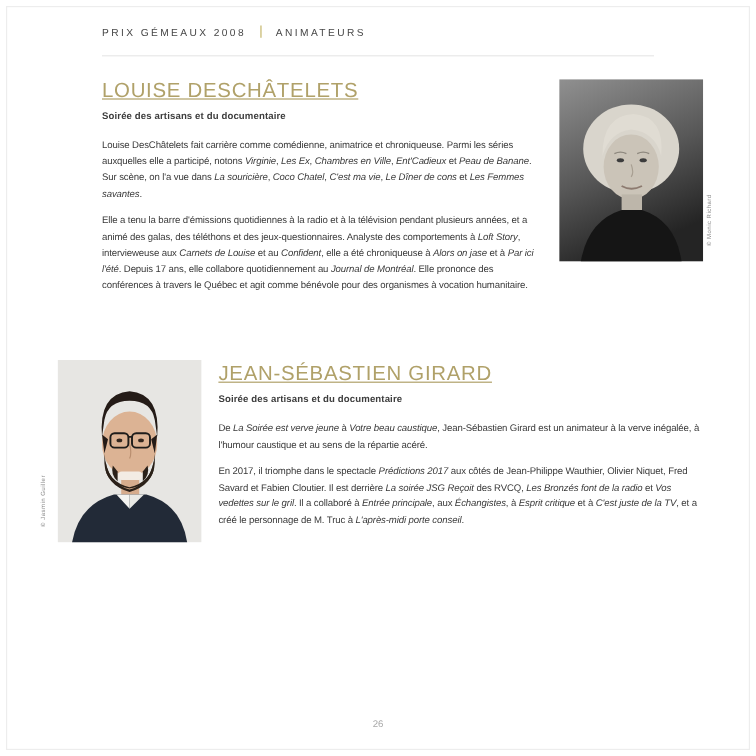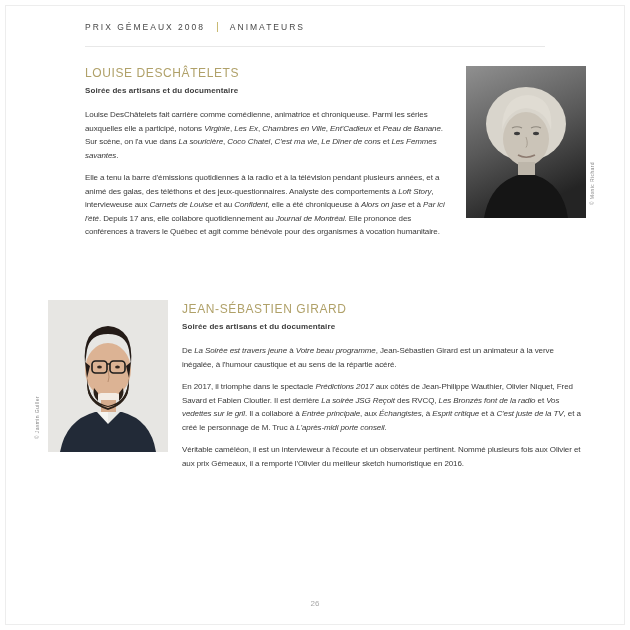--- a/index.html
+++ b/index.html
@@ -14,22 +14,23 @@
   }
   
   .topbar {
     position:absolute; left:85px; top:21px; display:flex; align-items:center;
     gap:11px; font-size:8.5px; letter-spacing:2px; color:#474747;
   }
   .topbar .sep { color:#c2b262; font-size:11px; letter-spacing:0; transform:translateY(-1px); }
   .header-rule { position:absolute; left:85px; top:46px; width:460px; height:1px; background:#e8e8e8; }
 
   h2.sec-title {
-    font-size:12px; letter-spacing:0.6px; color:#b0a169; font-weight:400;
+    font-size:17px; letter-spacing:0.6px; color:#b0a169; font-weight:400;
     margin:0 0 6px 0;
+    text-decoration:underline;
   }
   .subtitle { font-size:8px; color:#3d3d3d; margin:0 0 13px 0; letter-spacing:0.1px;font-weight:bold; }
   p.body-par {
     font-size:8px; line-height:13.5px; letter-spacing:-0.1px;
     margin:0 0 9px 0; color:#3a3a3a;
   }
   p.body-par i { font-style:italic; }
 
   
   .s1 { position:absolute; left:85px; top:66px; width:501px; }
@@ -120,21 +121,20 @@
       <path d="M60 70 Q62 78 60 82" stroke="#b98e6f" stroke-width="1" fill="none"></path>
       <path d="M12 152 Q18 120 47 112 L74 112 Q103 120 108 152 Z" fill="#222a37"></path>
       <path d="M49 112 L60 124 L60 112 Z" fill="#f4f4f1"></path>
       <path d="M72 112 L60 124 L60 112 Z" fill="#e9e9e5"></path>
     </svg>
     <div class="credit credit-left">© Jasmin Guiller</div>
   </div>
   <div class="s2-text">
     <h2 class="sec-title">JEAN-SÉBASTIEN GIRARD</h2>
     <div class="subtitle">Soirée des artisans et du documentaire</div>
-    <p class="body-par">De <i>La Soirée est travers jeune</i> à <i>Votre beau programme</i>, Jean-Sébastien Girard est un animateur à la verve inégalée, à l'humour caustique et au sens de la répartie acéré.</p>
+    <p class="body-par">De <i>La Soirée est verve jeune</i> à <i>Votre beau caustique</i>, Jean-Sébastien Girard est un animateur à la verve inégalée, à l'humour caustique et au sens de la répartie acéré.</p>
     <p class="body-par">En 2017, il triomphe dans le spectacle <i>Prédictions 2017</i> aux côtés de Jean-Philippe Wauthier, Olivier Niquet, Fred Savard et Fabien Cloutier. Il est derrière <i>La soirée JSG Reçoit</i> des RVCQ, <i>Les Bronzés font de la radio</i> et <i>Vos vedettes sur le gril</i>. Il a collaboré à <i>Entrée principale</i>, aux <i>Échangistes</i>, à <i>Esprit critique</i> et à <i>C'est juste de la TV</i>, et a créé le personnage de M. Truc à <i>L'après-midi porte conseil</i>.</p>
-    <p class="body-par">Véritable caméléon, il est un intervieweur à l'écoute et un observateur pertinent. Nommé plusieurs fois aux Olivier et aux prix Gémeaux, il a remporté l'Olivier du meilleur sketch humoristique en 2016.</p>
   </div>
 </section>
 
 <footer class="pagenum">
   <span>26</span>
 </footer>
 
 </body></html>

